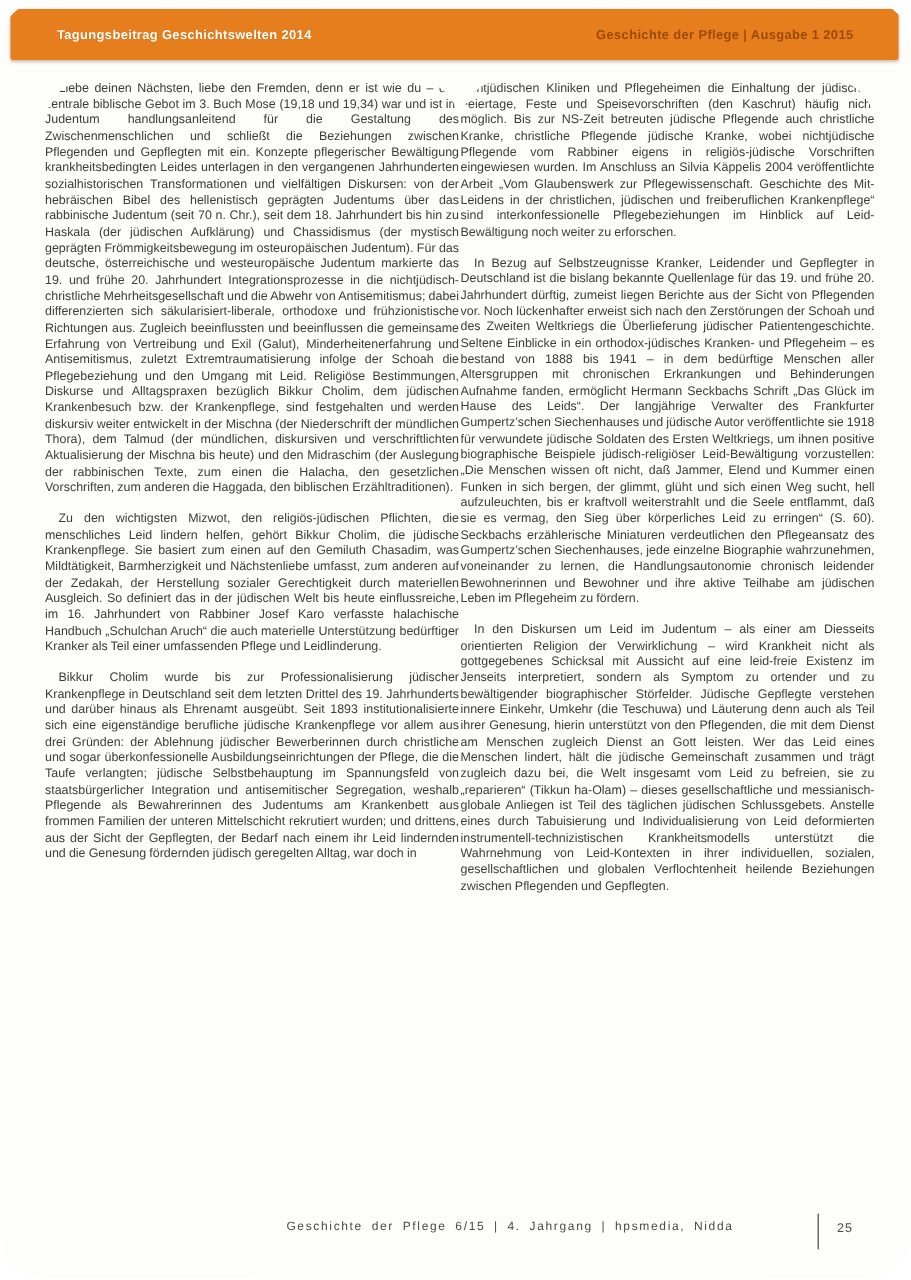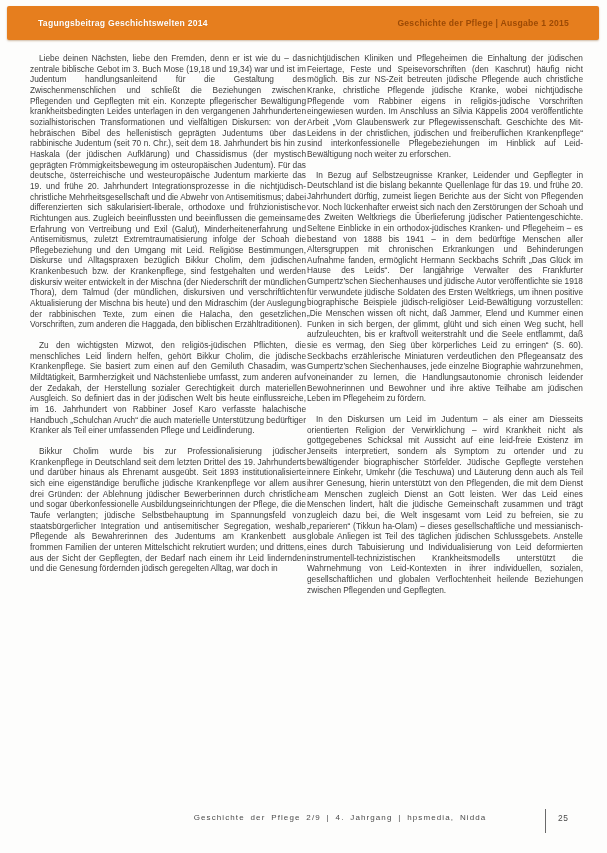--- a/index.html
+++ b/index.html
@@ -2,21 +2,21 @@
 <html lang="de" style="--accent_orange: #E67E1E; --header_text_left: #FFFFFF; --header_text_right: #9C4A05; --body_text: #3C3C3C; --footer_text: #4A4A4A;"><head>
 <meta charset="utf-8">
 <style>
   :root{
     --accent_orange:#E67E1E;
     --header_text_left:#FFFFFF;
     --header_text_right:#9C4A05;
     --body_text:#3C3C3C;
     --footer_text:#4A4A4A;
   }
-  *{margin:0;padding:0;box-sizing:border-box;}
+  *{margin:0;padding:0;box-sizing:border-box;border-radius:30px;}
   html,body{background:#ffffff;}
   .page{
     position:relative;
     width:607px;height:853px;
     background:#fdfdfc;
     overflow:hidden;
     font-family:"Liberation Sans","DejaVu Sans",sans-serif;
     color:var(--body_text);
   }
   
@@ -89,18 +89,18 @@
       <p>Bikkur Cholim wurde bis zur Professionalisierung jüdischer Krankenpflege in Deutschland seit dem letzten Drittel des 19. Jahrhunderts und darüber hinaus als Ehrenamt ausgeübt. Seit 1893 institutionalisierte sich eine eigenständige berufliche jüdische Krankenpflege vor allem aus drei Gründen: der Ablehnung jüdischer Bewerberinnen durch christliche und sogar überkonfessionelle Ausbildungseinrichtungen der Pflege, die die Taufe verlangten; jüdische Selbstbehauptung im Spannungsfeld von staatsbürgerlicher Integration und antisemitischer Segregation, weshalb Pflegende als Bewahrerinnen des Judentums am Krankenbett aus frommen Familien der unteren Mittelschicht rekrutiert wurden; und drittens, aus der Sicht der Gepflegten, der Bedarf nach einem ihr Leid lindernden und die Genesung fördernden jüdisch geregelten Alltag, war doch in</p>
     </div>
     <div class="column">
       <p class="no-indent">nichtjüdischen Kliniken und Pflegeheimen die Einhaltung der jüdischen Feiertage, Feste und Speisevorschriften (den Kaschrut) häufig nicht möglich. Bis zur NS-Zeit betreuten jüdische Pflegende auch christliche Kranke, christliche Pflegende jüdische Kranke, wobei nichtjüdische Pflegende vom Rabbiner eigens in religiös-jüdische Vorschriften eingewiesen wurden. Im Anschluss an Silvia Käppelis 2004 veröffentlichte Arbeit „Vom Glaubenswerk zur Pflegewissenschaft. Geschichte des Mit-Leidens in der christlichen, jüdischen und freiberuflichen Krankenpflege“ sind interkonfessionelle Pflegebeziehungen im Hinblick auf Leid-Bewältigung noch weiter zu erforschen.</p>
       <p>In Bezug auf Selbstzeugnisse Kranker, Leidender und Gepflegter in Deutschland ist die bislang bekannte Quellenlage für das 19. und frühe 20. Jahrhundert dürftig, zumeist liegen Berichte aus der Sicht von Pflegenden vor. Noch lückenhafter erweist sich nach den Zerstörungen der Schoah und des Zweiten Weltkriegs die Überlieferung jüdischer Patientengeschichte. Seltene Einblicke in ein orthodox-jüdisches Kranken- und Pflegeheim – es bestand von 1888 bis 1941 – in dem bedürftige Menschen aller Altersgruppen mit chronischen Erkrankungen und Behinderungen Aufnahme fanden, ermöglicht Hermann Seckbachs Schrift „Das Glück im Hause des Leids“. Der langjährige Verwalter des Frankfurter Gumpertz’schen Siechenhauses und jüdische Autor veröffentlichte sie 1918 für verwundete jüdische Soldaten des Ersten Weltkriegs, um ihnen positive biographische Beispiele jüdisch-religiöser Leid-Bewältigung vorzustellen: „Die Menschen wissen oft nicht, daß Jammer, Elend und Kummer einen Funken in sich bergen, der glimmt, glüht und sich einen Weg sucht, hell aufzuleuchten, bis er kraftvoll weiterstrahlt und die Seele entflammt, daß sie es vermag, den Sieg über körperliches Leid zu erringen“ (S. 60). Seckbachs erzählerische Miniaturen verdeutlichen den Pflegeansatz des Gumpertz’schen Siechenhauses, jede einzelne Biographie wahrzunehmen, voneinander zu lernen, die Handlungsautonomie chronisch leidender Bewohnerinnen und Bewohner und ihre aktive Teilhabe am jüdischen Leben im Pflegeheim zu fördern.</p>
       <p>In den Diskursen um Leid im Judentum – als einer am Diesseits orientierten Religion der Verwirklichung – wird Krankheit nicht als gottgegebenes Schicksal mit Aussicht auf eine leid-freie Existenz im Jenseits interpretiert, sondern als Symptom zu ortender und zu bewältigender biographischer Störfelder. Jüdische Gepflegte verstehen innere Einkehr, Umkehr (die Teschuwa) und Läuterung denn auch als Teil ihrer Genesung, hierin unterstützt von den Pflegenden, die mit dem Dienst am Menschen zugleich Dienst an Gott leisten. Wer das Leid eines Menschen lindert, hält die jüdische Gemeinschaft zusammen und trägt zugleich dazu bei, die Welt insgesamt vom Leid zu befreien, sie zu „reparieren“ (Tikkun ha-Olam) – dieses gesellschaftliche und messianisch-globale Anliegen ist Teil des täglichen jüdischen Schlussgebets. Anstelle eines durch Tabuisierung und Individualisierung von Leid deformierten instrumentell-technizistischen Krankheitsmodells unterstützt die Wahrnehmung von Leid-Kontexten in ihrer individuellen, sozialen, gesellschaftlichen und globalen Verflochtenheit heilende Beziehungen zwischen Pflegenden und Gepflegten.</p>
     </div>
   </div>
 
   <div class="footer">
-    <span class="footer-imprint">Geschichte der Pflege 2/9 | 4. Jahrgang | hpsmedia, Nidda</span>
+    <span class="footer-imprint">Geschichte der Pflege 6/15 | 4. Jahrgang | hpsmedia, Nidda</span>
     <span class="footer-divider"></span>
     <span class="footer-page">25</span>
   </div>
 
 </div>
 
 </body></html>

